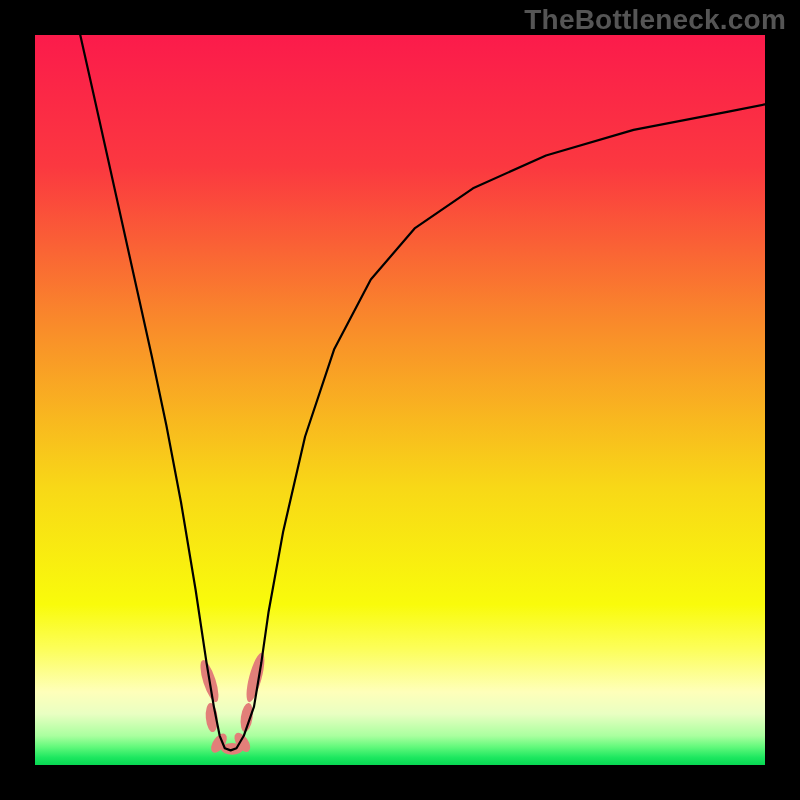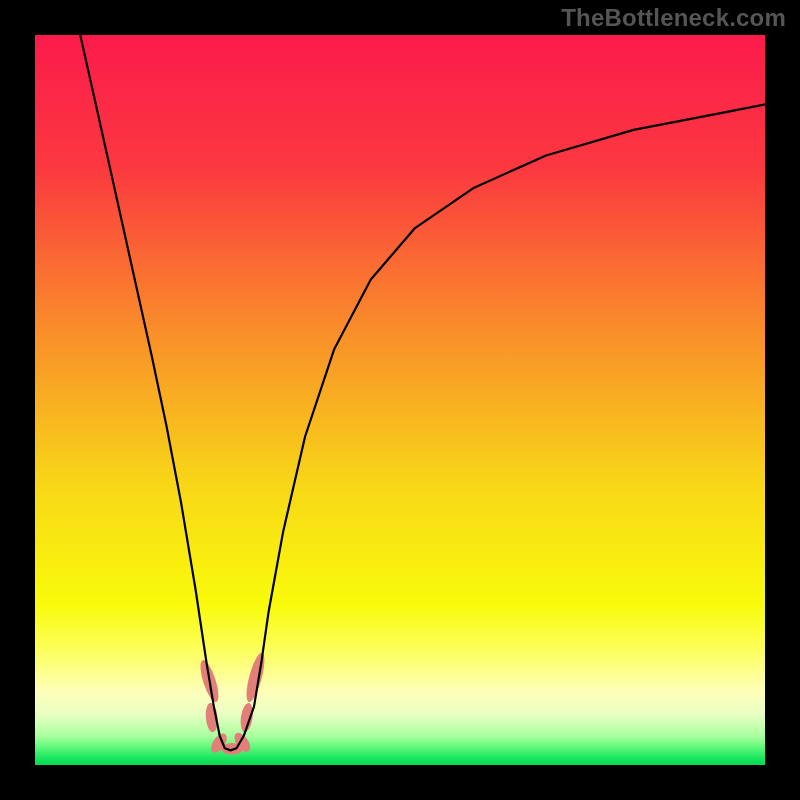--- a/index.html
+++ b/index.html
@@ -15,21 +15,21 @@
     position: relative;
     width: 800px;
     height: 800px;
     background: #000;
   }
   .watermark {
     position: absolute;
     top: 4px;
     right: 14px;
     color: #555;
-    font-size: 24px;
+    font-size: 28px;
     font-weight: 600;
     letter-spacing: 0.2px;
     z-index: 10;
   }
   svg {
     position: absolute;
     top: 0;
     left: 0;
   }
 </style>

